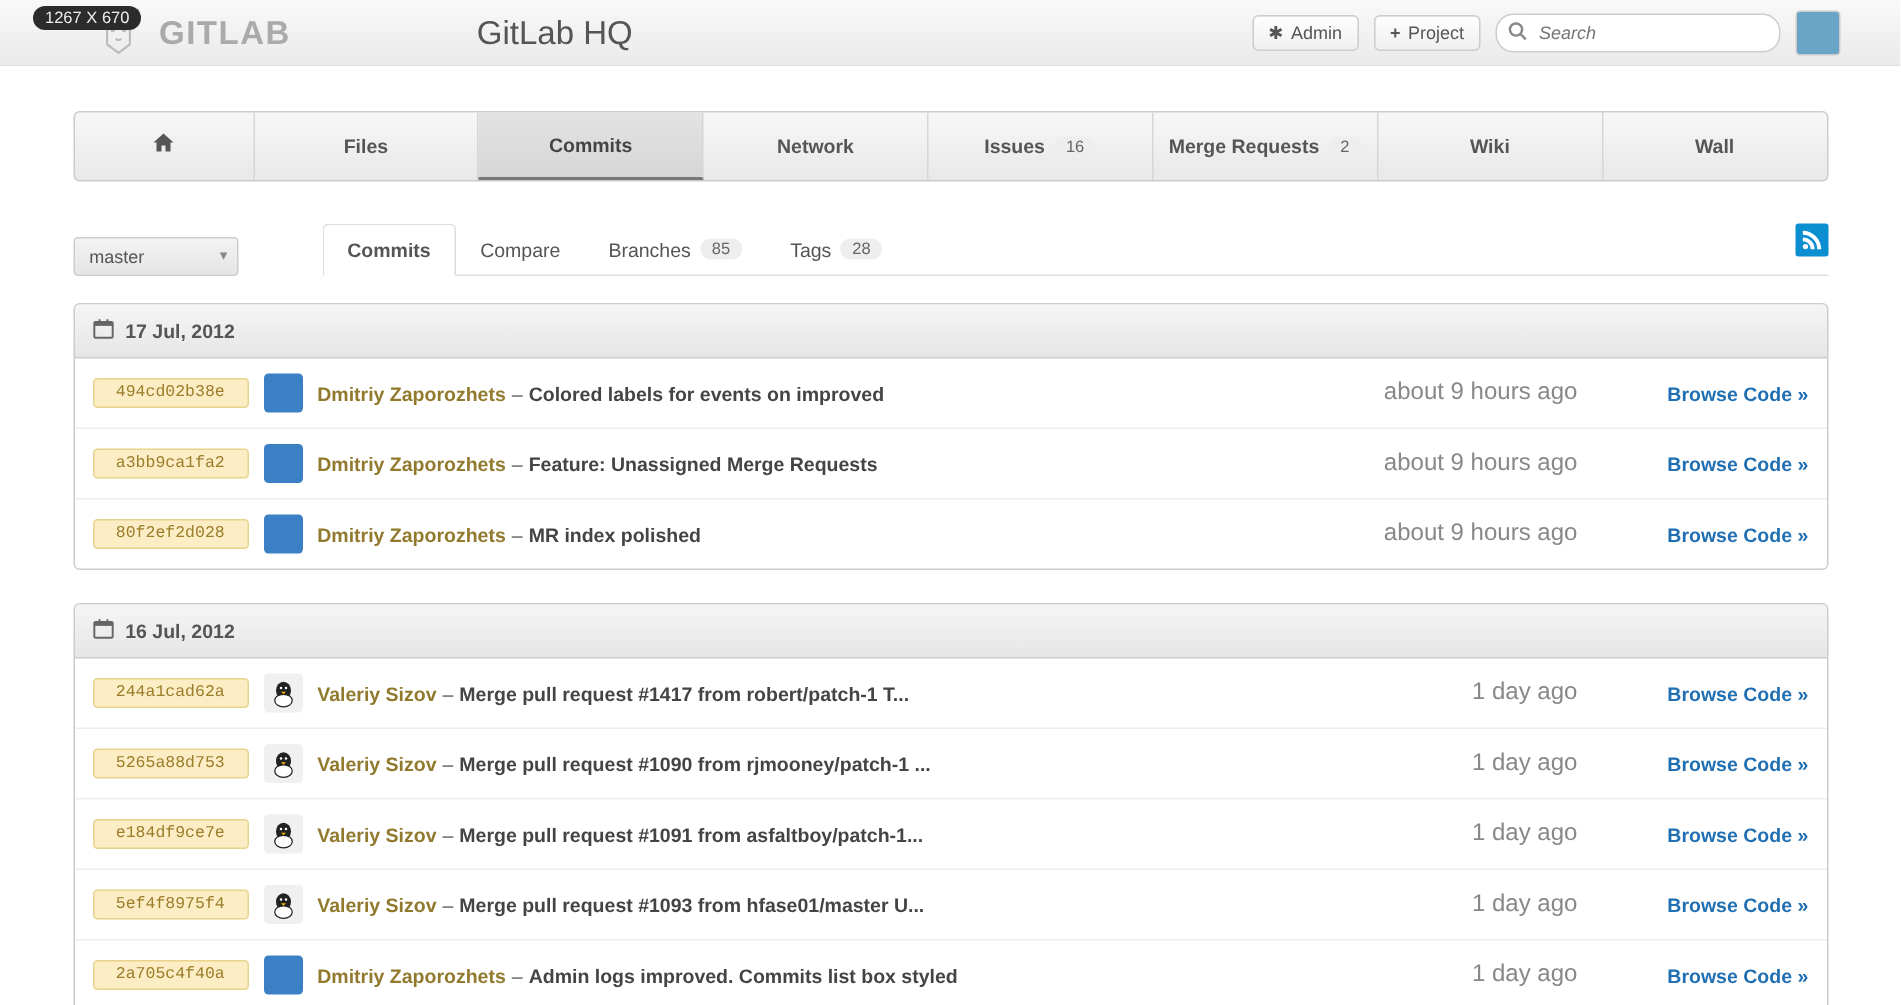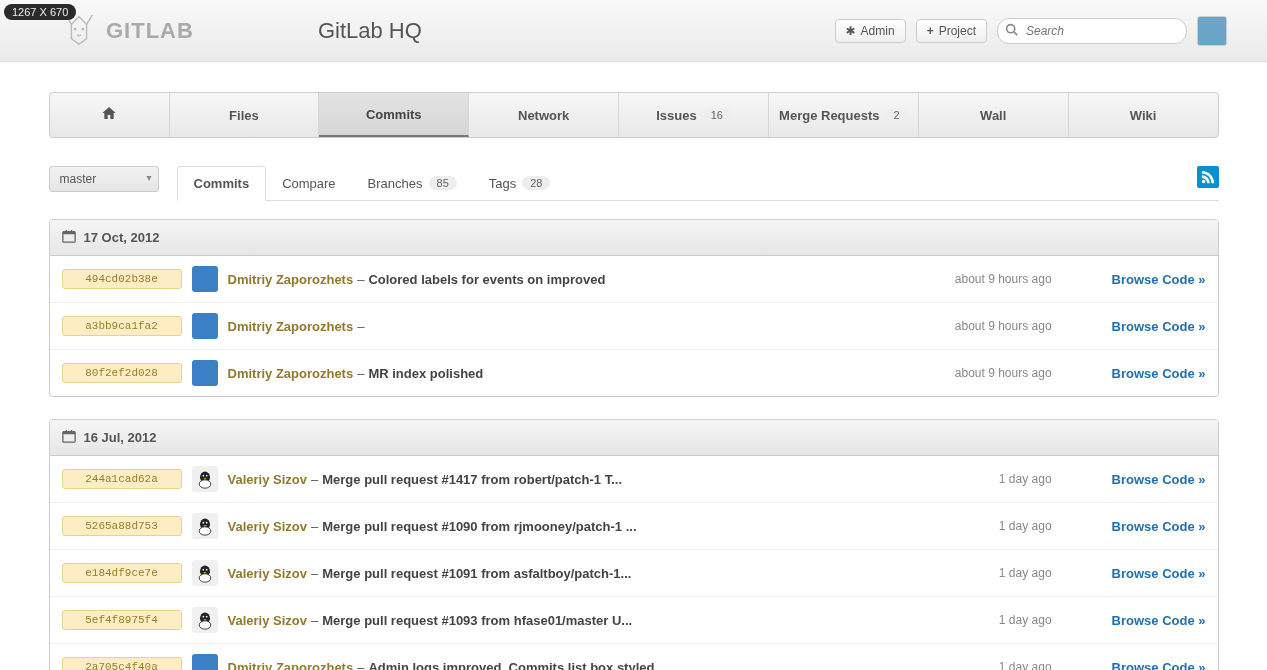--- a/index.html
+++ b/index.html
@@ -1,66 +1,66 @@
 <!DOCTYPE html>
 <html><head>
 <meta charset="utf-8">
 <style>
 * { box-sizing: border-box; margin: 0; padding: 0; }
 body { font-family: "Helvetica Neue", Arial, sans-serif; font-size: 13px; color: #333; background: #fff; }
 a { text-decoration: none; }
 
 
-.app-header { background: linear-gradient(#f9f9f9,#eaeaea); border-bottom: 1px solid #ddd; height: 62px; display: flex; align-items: center; padding: 0 40px 0 60px; }
+.app-header { background: linear-gradient(#f9f9f9,#eaeaea); border-bottom: 1px solid #ddd; height: 44px; display: flex; align-items: center; padding: 0 40px 0 60px; }
 .logo-wrap { display: flex; align-items: center; gap: 8px; margin-right: 40px; }
 .logo-wrap svg { width: 38px; height: 38px; }
 .logo-title { font-size: 22px; font-weight: 600; color: #aaa; letter-spacing: 1px; }
 .project-title { font-size: 22px; color: #555; font-weight: 500; margin-left: 84px; }
 .header-right { margin-left: auto; display: flex; align-items: center; gap: 10px; }
 .h-btn { background: linear-gradient(#fff,#efefef); border: 1px solid #ccc; border-radius: 4px; padding: 4px 10px; font-size: 12px; color: #555; cursor: pointer; display: inline-flex; align-items: center; gap: 5px; }
 .search-wrap { position: relative; }
 .search-wrap input { border: 1px solid #ccc; border-radius: 12px; padding: 5px 10px 5px 28px; width: 190px; font-size: 12px; color: #555; font-style: italic; }
 .search-ico { position: absolute; left: 8px; top: 5px; color: #888; }
 .avatar { width: 30px; height: 30px; border: 1px solid #ccc; border-radius: 3px; background:#6aa5c8; display:inline-block; }
 
 
-.dim-badge { position: absolute; top: 4px; left: 4px; background: #2b2b2b; color: #eee; font-size: 11px; padding: 2px 8px; border-radius: 10px; }
+.dim-badge { position: absolute; top: 4px; left: 22px; background: #2b2b2b; color: #eee; font-size: 11px; padding: 2px 8px; border-radius: 10px; }
 
 
 .main { width: 1170px; margin: 30px auto 0; }
 .nav-tabs { display: flex; border: 1px solid #ccc; border-radius: 4px; overflow: hidden; background: linear-gradient(#f7f7f7,#e8e8e8); }
 .nav-tabs .nt { flex: 1; text-align: center; padding: 12px 8px; color: #555; font-weight: bold; font-size: 13px; border-right: 1px solid #d6d6d6; cursor: pointer; display:flex; align-items:center; justify-content:center; gap:6px; }
 .nav-tabs .nt:last-child { border-right: none; }
 .nav-tabs .nt.home { flex: 0 0 120px; font-size: 16px; }
 .nav-tabs .nt.active { background: linear-gradient(#e3e3e3,#d6d6d6); border-bottom: 2px solid #777; color:#444; }
 .count-badge { background: #eee; border-radius: 10px; padding: 1px 8px; font-size: 11px; color: #666; font-weight:normal; }
 
 
-.sub-bar { display: flex; align-items: flex-start; margin-top: 28px; }
+.sub-bar { display: flex; align-items: flex-end; margin-top: 28px; gap: 38px; }
 .branch-select { border: 1px solid #ccc; background: linear-gradient(#f3f3f3,#e5e5e5); border-radius: 3px; padding: 5px 22px 5px 10px; font-size: 12px; color: #555; width: 110px; position: relative; cursor: pointer; }
 .branch-select::after { content: "▾"; position: absolute; right: 6px; top: 5px; color: #888; font-size: 10px; }
 .sub-tabs { display: flex; margin-left: 18px; border-bottom: 1px solid #ddd; flex: 1; }
 .sub-tabs .st { padding: 9px 16px; color: #555; font-size: 13px; cursor: pointer; display:flex; align-items:center; gap:6px; }
 .sub-tabs .st.active { border: 1px solid #ddd; border-bottom: 1px solid #fff; border-radius: 4px 4px 0 0; background: #fff; font-weight: bold; margin-bottom: -1px; }
 .rss { margin-left: auto; width: 22px; height: 22px; background: #0b8fd1; color: #fff; display: inline-flex; align-items: center; justify-content: center; border-radius: 2px; font-size: 14px; cursor:pointer; }
 
 
 .groups-wrap { margin-top: 18px; }
 .group { border: 1px solid #ccc; border-radius: 4px; margin-bottom: 22px; overflow: hidden; }
 .group-head { background: linear-gradient(#f5f5f5,#e6e6e6); border-bottom: 1px solid #ccc; padding: 9px 12px; font-weight: bold; color: #555; display:flex; align-items:center; gap:8px; }
 .commit-row { display: flex; align-items: center; padding: 10px 12px; border-bottom: 1px solid #eee; }
 .commit-row:last-child { border-bottom: none; }
-.sha { font-family: "Courier New", monospace; font-size: 11px; background: #fcedc5; border: 1px solid #e7d38c; border-radius: 3px; padding: 3px 6px; color: #9b7d2a; width: 120px; text-align: center; cursor:pointer; }
+.sha { font-family: "Courier New", monospace; font-size: 11px; background: #fcedc5; border: 1px solid #e7d38c; border-radius: 3px; padding: 3px 6px; color: #9b7d2a; width: 104px; text-align: center; cursor:pointer; }
 .av { width: 26px; height: 26px; border-radius: 3px; margin-left: 10px; background:#ddd; display:inline-block; overflow:hidden; }
 .av.blue { background:#3b7fc4; }
 .av.tux { background:#f0f0f0; display:flex; align-items:center; justify-content:center; }
 .author { color: #917a2e; font-weight: bold; margin-left: 10px; cursor:pointer; }
 .sep { color: #555; margin: 0 4px; }
 .msg { color: #444; font-weight: bold; }
-.time { margin-left: auto; color: #888; font-size: 12px; padding-right: 60px; white-space:nowrap; }
+.time { margin-left: auto; color: #888; font-size: 16px; padding-right: 60px; white-space:nowrap; }
 .browse { color: #1f6fb2; font-weight: bold; cursor:pointer; white-space:nowrap; }
 
 .tux svg { width:20px; height:20px; }
 </style>
 </head>
 <body>
 
 <div class="dim-badge">1267 X 670</div>
 
 <header class="app-header">
@@ -110,22 +110,22 @@
     <div class="nt active">Commits</div>
     <div class="nt">Network</div>
     <div class="nt">
       <span>Issues</span>
       <span class="count-badge">16</span>
     </div>
     <div class="nt">
       <span>Merge Requests</span>
       <span class="count-badge">2</span>
     </div>
+    <div class="nt">Wiki</div>
     <div class="nt">Wall</div>
-    <div class="nt">Wiki</div>
   </nav>
 
   <div class="sub-bar">
     <div class="branch-select">master</div>
     <div class="sub-tabs">
       <div class="st active">Commits</div>
       <div class="st">Compare</div>
       <div class="st">
         <span>Branches</span>
         <span class="count-badge">85</span>
@@ -146,36 +146,37 @@
 
   <div class="groups-wrap" id="groups">
       <div class="group">
         <div class="group-head">
           <span><svg width="14" height="14" viewBox="0 0 16 16" fill="#666">
               <rect x="1" y="3" width="14" height="12" rx="1" fill="none" stroke="#666" stroke-width="1.5"></rect>
               <rect x="1" y="3" width="14" height="3" fill="#666"></rect>
               <line x1="5" y1="1" x2="5" y2="4" stroke="#666" stroke-width="1.5"></line>
               <line x1="11" y1="1" x2="11" y2="4" stroke="#666" stroke-width="1.5"></line>
             </svg></span>
-          <span>17 Oct, 2012</span>
+          <span>17 Jul, 2012</span>
         </div>
         <div class="commit-row">
           <span class="sha">494cd02b38e</span>
           <span class="av blue"></span>
           <a class="author">Dmitriy Zaporozhets</a>
           <span class="sep"> – </span>
           <span class="msg">Colored labels for events on improved</span>
           <span class="time">about 9 hours ago</span>
           <a class="browse">Browse Code »</a>
         </div>
         <div class="commit-row">
           <span class="sha">a3bb9ca1fa2</span>
           <span class="av blue"></span>
           <a class="author">Dmitriy Zaporozhets</a>
           <span class="sep"> – </span>
+          <span class="msg">Feature: Unassigned Merge Requests</span>
           <span class="time">about 9 hours ago</span>
           <a class="browse">Browse Code »</a>
         </div>
         <div class="commit-row">
           <span class="sha">80f2ef2d028</span>
           <span class="av blue"></span>
           <a class="author">Dmitriy Zaporozhets</a>
           <span class="sep"> – </span>
           <span class="msg">MR index polished</span>
           <span class="time">about 9 hours ago</span>

